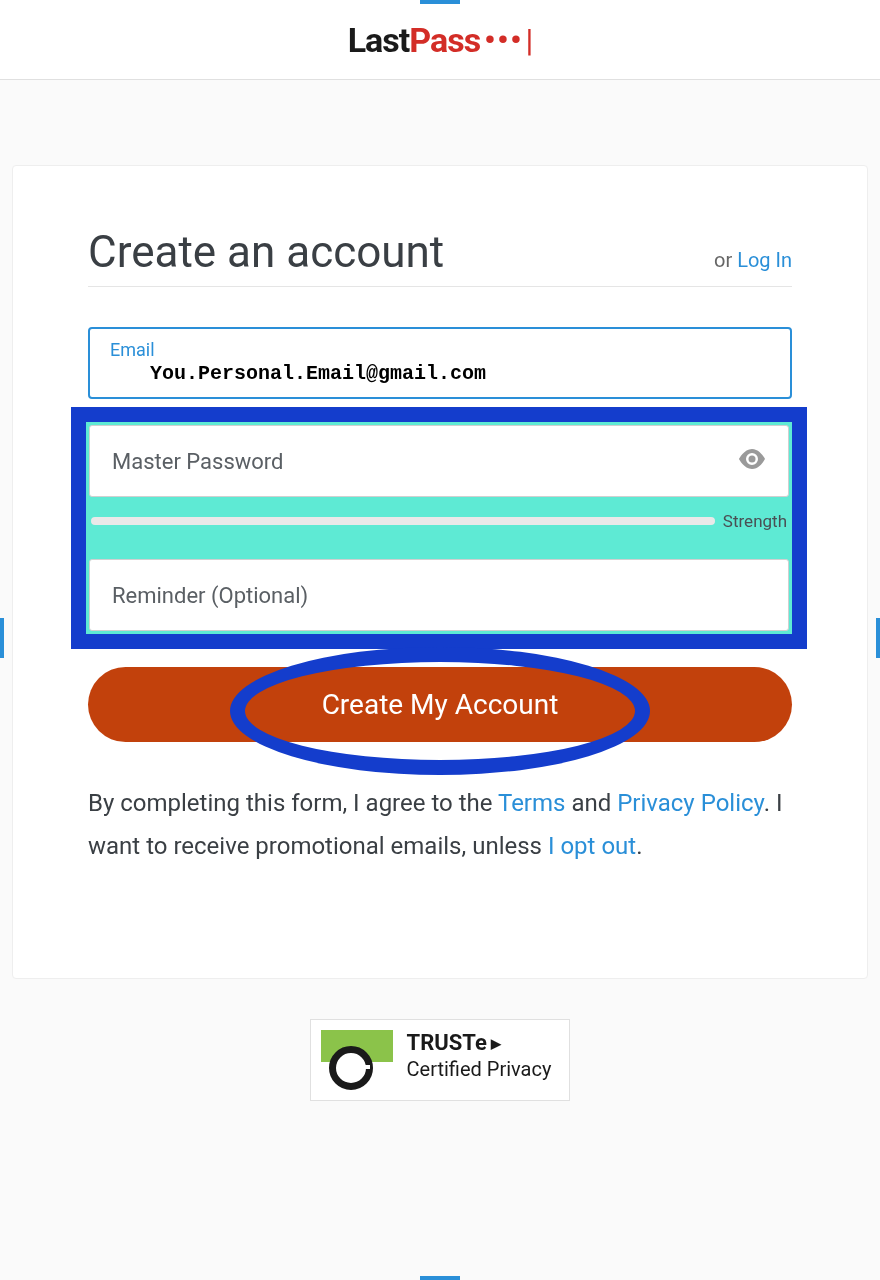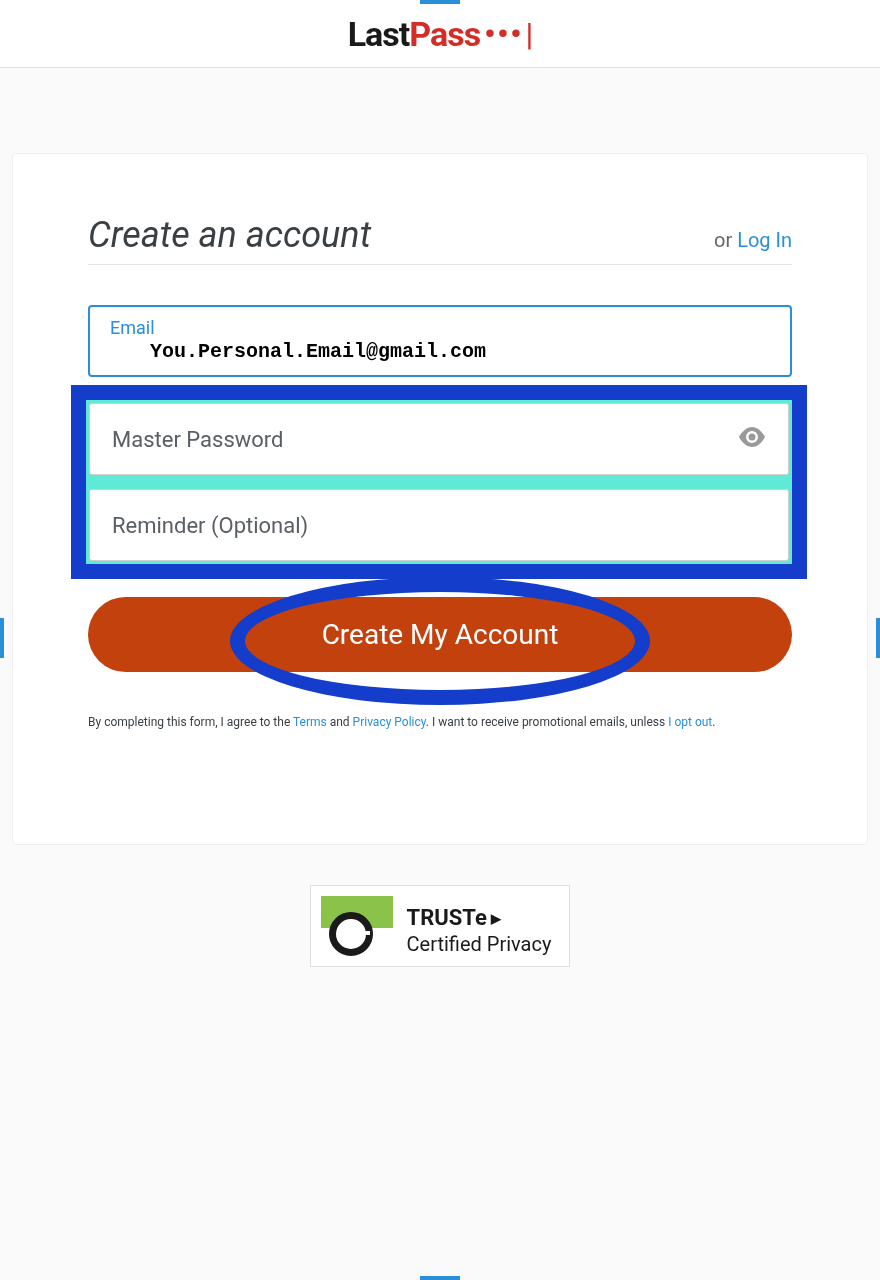--- a/index.html
+++ b/index.html
@@ -9,21 +9,21 @@
     }
     body {
       font-family: -apple-system, BlinkMacSystemFont, "Segoe UI", Roboto, Helvetica, Arial, sans-serif;
       background: #fafafa;
       width: 880px;
       height: 1280px;
       overflow: hidden;
     }
     .header {
       background: #ffffff;
-      height: 68px;
+      height: 80px;
       border-bottom: 1px solid #e0e0e0;
       display: flex;
       align-items: center;
       justify-content: center;
     }
     .logo {
       font-size: 34px;
       font-weight: 700;
       letter-spacing: -1px;
       display: flex;
@@ -59,24 +59,23 @@
     }
     .card-header {
       display: flex;
       justify-content: space-between;
       align-items: baseline;
       border-bottom: 1px solid #e5e5e5;
       padding-bottom: 8px;
       margin-bottom: 40px;
     }
     .page-title {
-      font-size: 36px;
+      font-size: 44px;
       font-weight: 400;
       color: #3a3f44;
-      font-style: italic;
     }
     .or-login {
       font-size: 20px;
       color: #666;
     }
     .login-link {
       color: #2a8fd8;
       text-decoration: none;
       cursor: pointer;
     }
@@ -181,40 +180,40 @@
       top: -20px;
       left: 50%;
       transform: translateX(-50%);
       width: 420px;
       height: 128px;
       border: 15px solid #143dcc;
       border-radius: 50%;
       pointer-events: none;
     }
     .agreement {
-      font-size: 12px;
+      font-size: 24px;
       color: #3a3f44;
       line-height: 1.8;
     }
     .link {
       color: #2a8fd8;
       text-decoration: none;
       cursor: pointer;
     }
     .footer {
       display: flex;
       justify-content: center;
       margin-top: 40px;
     }
     .truste-badge {
       background: #ffffff;
       border: 1px solid #e0e0e0;
       padding: 10px 18px 10px 10px;
       display: flex;
-      align-items: flex-end;
+      align-items: flex-start;
       gap: 14px;
     }
     .truste-icon-wrap {
       position: relative;
       width: 72px;
       height: 60px;
     }
     .truste-green {
       position: absolute;
       top: 0;
@@ -336,20 +335,24 @@
       <div class="highlight-box">
         <div class="input-field">
           <input type="password" class="input-placeholder" placeholder="Master Password" style="">
           <span class="eye-icon">
             <svg width="28" height="20" viewBox="0 0 28 20" fill="currentColor">
               <path d="M14 0C6 0 1 10 1 10s5 10 13 10 13-10 13-10S22 0 14 0zm0 16a6 6 0 110-12 6 6 0 010 12z"></path>
               <circle cx="14" cy="10" r="3.5"></circle>
             </svg>
           </span>
         </div>
+        <div class="strength-row">
+          <div class="strength-bar"></div>
+          <span class="strength-label">Strength</span>
+        </div>
         <div class="input-field last">
           <input type="text" class="input-placeholder" placeholder="Reminder (Optional)" style="">
         </div>
       </div>
 
       <div class="create-button-wrap">
         <button class="create-button">Create My Account</button>
         <div class="ellipse-annotation"></div>
       </div>
 

